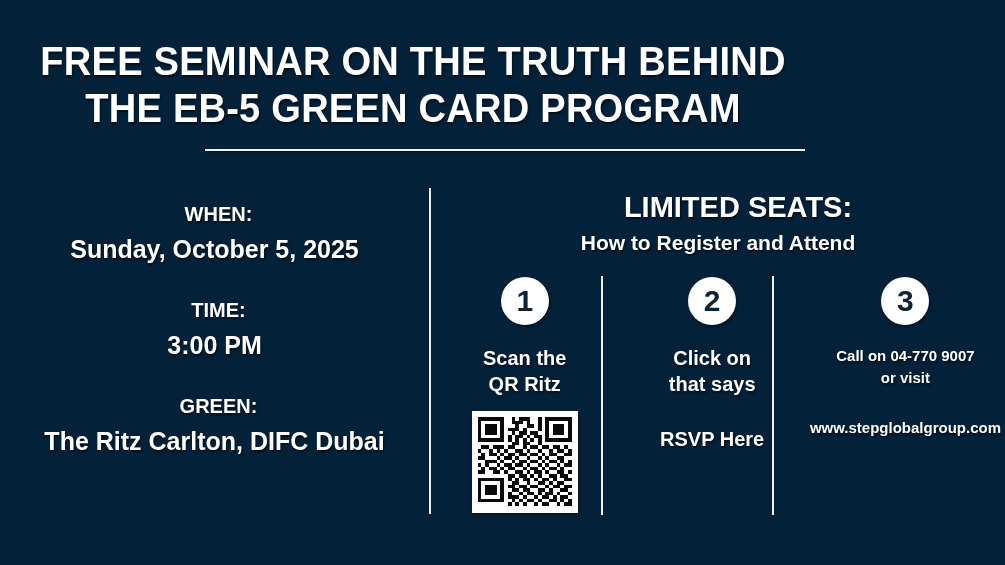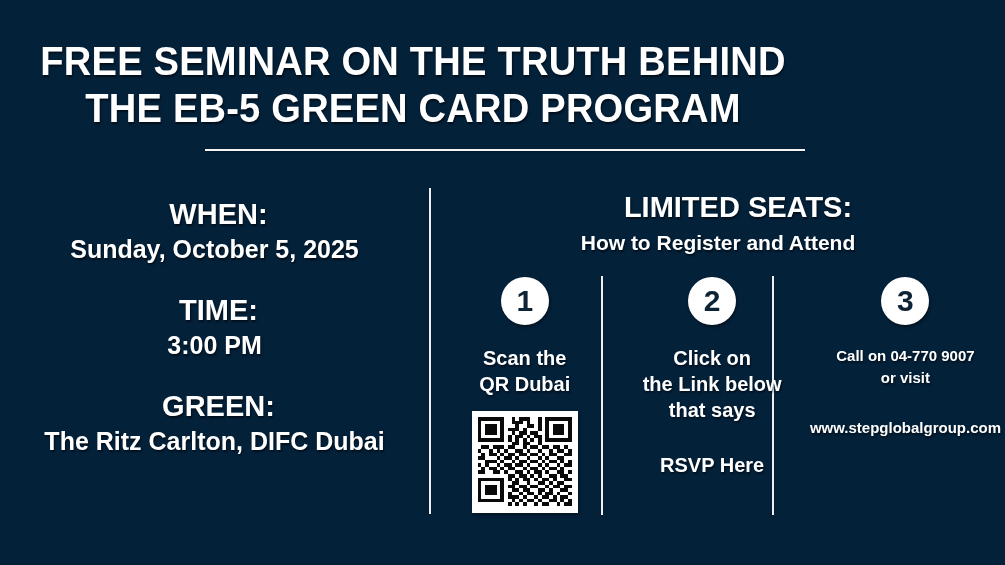--- a/index.html
+++ b/index.html
@@ -61,21 +61,21 @@
     position:absolute;
     left:0; top:196px;
     width:429px;
     text-align:center;
   }
   .detail-group { margin-bottom:26px; }
   .detail-group:last-child { margin-bottom:0; }
 
   .detail-label {
     font-weight:bold;
-    font-size:29px;
+    font-size:20px;
     line-height:36px;
     text-shadow:1px 2px 2px rgba(0,0,0,0.55);
     margin-left:8px;
   }
   .detail-value {
     font-weight:bold;
     font-size:25px;
     line-height:34px;
     text-shadow:1px 2px 2px rgba(0,0,0,0.55);
   }
@@ -197,21 +197,21 @@
     <div id="seats-heading">LIMITED SEATS:</div>
     <div id="seats-sub">How to Register and Attend</div>
   </div>
 
   <div id="steps">
 
     <div class="step">
       <div class="step-badge">1</div>
       <div class="step-text">
         <div>Scan the</div>
-        <div>QR Dubai</div>
+        <div>QR Ritz</div>
       </div>
       <div id="qr-panel">
         <div id="qr-grid">
             <i class="on"></i>
             <i class="on"></i>
             <i class="on"></i>
             <i class="on"></i>
             <i class="on"></i>
             <i class="on"></i>
             <i class="on"></i>
@@ -834,21 +834,20 @@
             <i class="on"></i>
             <i class="on"></i>
           </div>
       </div>
     </div>
 
     <div class="step">
       <div class="step-badge">2</div>
       <div class="step-text">
         <div>Click on</div>
-        <div>the Link below</div>
         <div>that says</div>
       </div>
       <div class="step-text gap">RSVP Here</div>
     </div>
 
     <div class="step">
       <div class="step-badge">3</div>
       <div class="step-text small">
         <div>Call on 04-770 9007</div>
         <div>or visit</div>

